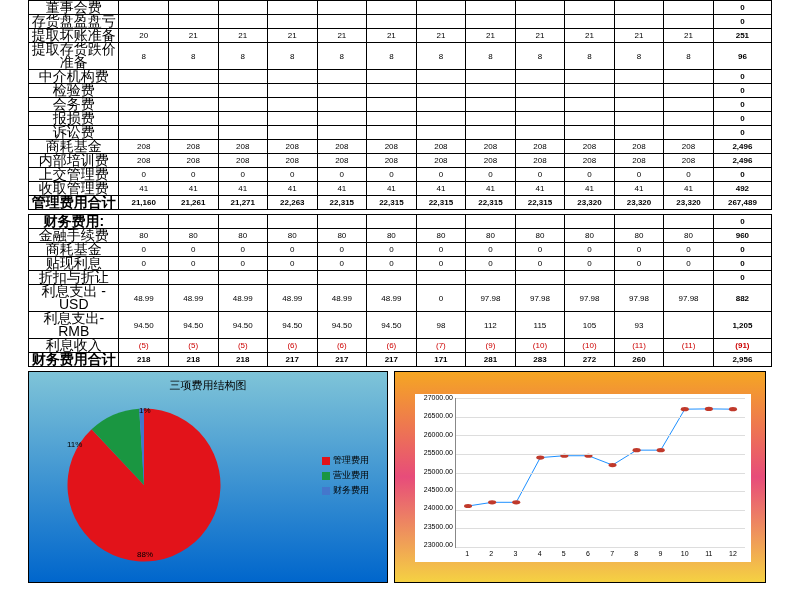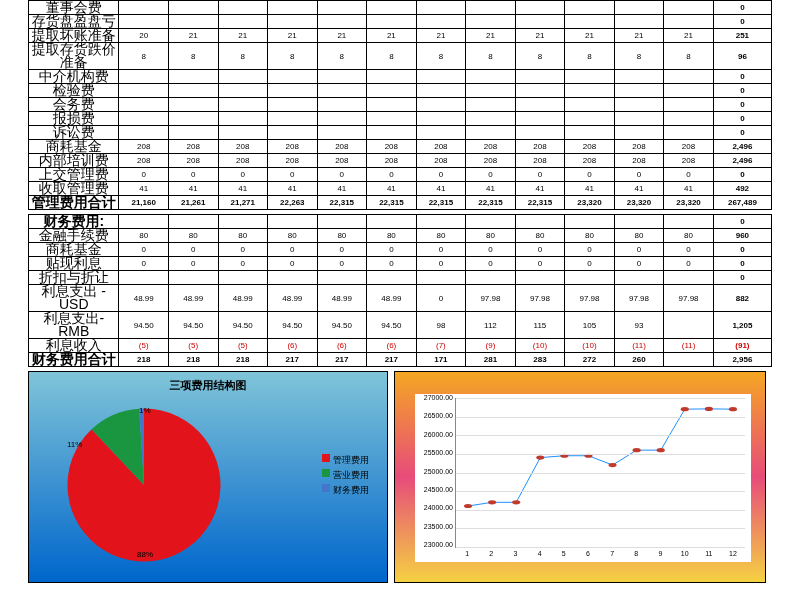--- a/index.html
+++ b/index.html
@@ -8,25 +8,25 @@
 td,th{border:1px solid #000;text-align:center;padding:0;height:13px;line-height:13px;overflow:hidden;font-size:8px}
 .lbl{text-align:center;width:80px;font-size:14px}
 .bold{font-weight:bold}
 .red{color:#c00}
 .sec-gap{height:4px}
 .total-col{font-weight:bold}
 .charts{display:flex;gap:6px;margin-top:4px}
 .chart{border:1px solid #000;height:212px;position:relative}
 .pie-chart{width:360px;background:linear-gradient(to bottom,#7fc4d8,#0066cc)}
 .line-chart{width:372px;background:linear-gradient(to bottom,#f5a623 0%,#e74c7a 50%,#f5d142 100%)}
-.chart-title{position:absolute;top:6px;left:0;right:0;text-align:center;font-size:11px;font-weight:bold;color:#000}
+.chart-title{position:absolute;top:6px;left:0;right:0;text-align:center;font-size:11px;font-weight:normal;color:#000}
 .pie-body{position:absolute;top:28px;left:30px;width:180px;height:170px}
 .pie-svg{width:170px;height:170px}
 .pie-legend{position:absolute;top:80px;right:18px;font-size:9px}
-.pie-legend div{display:flex;margin:2px 0}
+.pie-legend div{display:flex;align-items:center;margin:2px 0}
 .pie-legend i{display:inline-block;width:8px;height:8px;margin-right:3px}
 .line-inner{position:absolute;top:22px;left:20px;right:14px;bottom:20px;background:#fff}
 .y-lbls{position:absolute;left:2px;top:0;bottom:14px;width:36px;display:flex;flex-direction:column;justify-content:space-between;font-size:7px;text-align:right}
 .plot{position:absolute;left:40px;right:6px;top:4px;bottom:14px;border-left:1px solid #888;border-bottom:1px solid #888}
 .grid-h{position:absolute;left:0;right:0;border-top:1px solid #ddd}
 .x-lbls{position:absolute;left:40px;right:6px;bottom:0;height:12px;display:flex;font-size:7px}
 .x-lbls span{flex:1;text-align:center}
 .pct-lbl{position:absolute;font-size:8px;color:#000}
 </style>
 </head>

